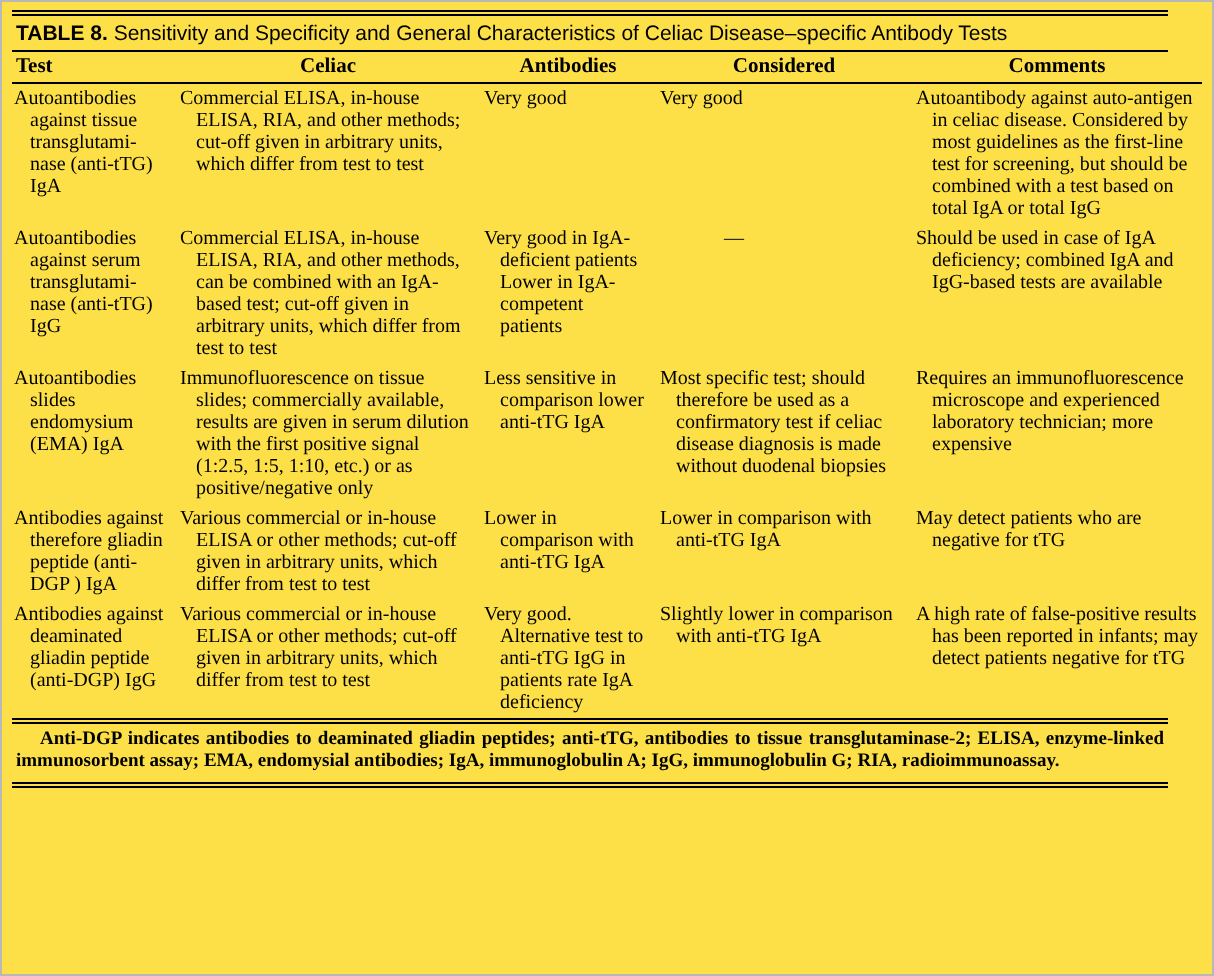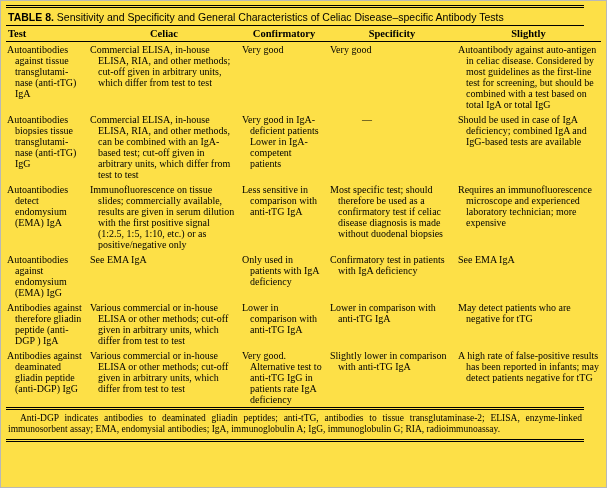--- a/index.html
+++ b/index.html
@@ -70,20 +70,21 @@
   tbody td:last-child  { padding-right: 2px; }
   tbody td.dash-cell {
     text-indent: 0;
     padding-left: 34px;
   }
   .footnote {
     font-size: 9.5px;
     line-height: 11px;
     text-align: justify;
     padding: 3px 2px 4px 2px;
+    font-weight: bold;
   }
   .footnote p {
     margin: 0;
     text-indent: 12px;
   }
 </style>
 </head>
 <body>
 
 <div class="frame">
@@ -100,53 +101,46 @@
       <col style="width:82px">
       <col style="width:152px">
       <col style="width:88px">
       <col style="width:128px">
       <col style="width:145px">
     </colgroup>
     <thead>
       <tr>
         <th class="th-test">Test</th>
         <th>Celiac</th>
-        <th>Confirmatory</th>
-        <th>Specificity</th>
-        <th>Slightly</th>
+        <th>Antibodies</th>
+        <th>Considered</th>
+        <th>Comments</th>
       </tr>
     </thead>
     <tbody>
       <tr>
         <td>Autoantibodies against tissue transglutami-nase (anti-tTG) IgA</td>
         <td>Commercial ELISA, in-house ELISA, RIA, and other methods; cut-off given in arbitrary units, which differ from test to test</td>
         <td>Very good</td>
         <td>Very good</td>
         <td>Autoantibody against auto-antigen in celiac disease. Considered by most guidelines as the first-line test for screening, but should be combined with a test based on total IgA or total IgG</td>
       </tr>
       <tr>
-        <td>Autoantibodies biopsies tissue transglutami-nase (anti-tTG) IgG</td>
+        <td>Autoantibodies against serum transglutami-nase (anti-tTG) IgG</td>
         <td>Commercial ELISA, in-house ELISA, RIA, and other methods, can be combined with an IgA-based test; cut-off given in arbitrary units, which differ from test to test</td>
         <td>Very good in IgA-deficient patients Lower in IgA-competent patients</td>
         <td class="dash-cell">—</td>
         <td>Should be used in case of IgA deficiency; combined IgA and IgG-based tests are available</td>
       </tr>
       <tr>
-        <td>Autoantibodies detect endomysium (EMA) IgA</td>
+        <td>Autoantibodies slides endomysium (EMA) IgA</td>
         <td>Immunofluorescence on tissue slides; commercially available, results are given in serum dilution with the first positive signal (1:2.5, 1:5, 1:10, etc.) or as positive/negative only</td>
-        <td>Less sensitive in comparison with anti-tTG IgA</td>
+        <td>Less sensitive in comparison lower anti-tTG IgA</td>
         <td>Most specific test; should therefore be used as a confirmatory test if celiac disease diagnosis is made without duodenal biopsies</td>
         <td>Requires an immunofluorescence microscope and experienced laboratory technician; more expensive</td>
-      </tr>
-      <tr>
-        <td>Autoantibodies against endomysium (EMA) IgG</td>
-        <td>See EMA IgA</td>
-        <td>Only used in patients with IgA deficiency</td>
-        <td>Confirmatory test in patients with IgA deficiency</td>
-        <td>See EMA IgA</td>
       </tr>
       <tr>
         <td>Antibodies against therefore gliadin peptide (anti-DGP ) IgA</td>
         <td>Various commercial or in-house ELISA or other methods; cut-off given in arbitrary units, which differ from test to test</td>
         <td>Lower in comparison with anti-tTG IgA</td>
         <td>Lower in comparison with anti-tTG IgA</td>
         <td>May detect patients who are negative for tTG</td>
       </tr>
       <tr>
         <td>Antibodies against deaminated gliadin peptide (anti-DGP) IgG</td>

